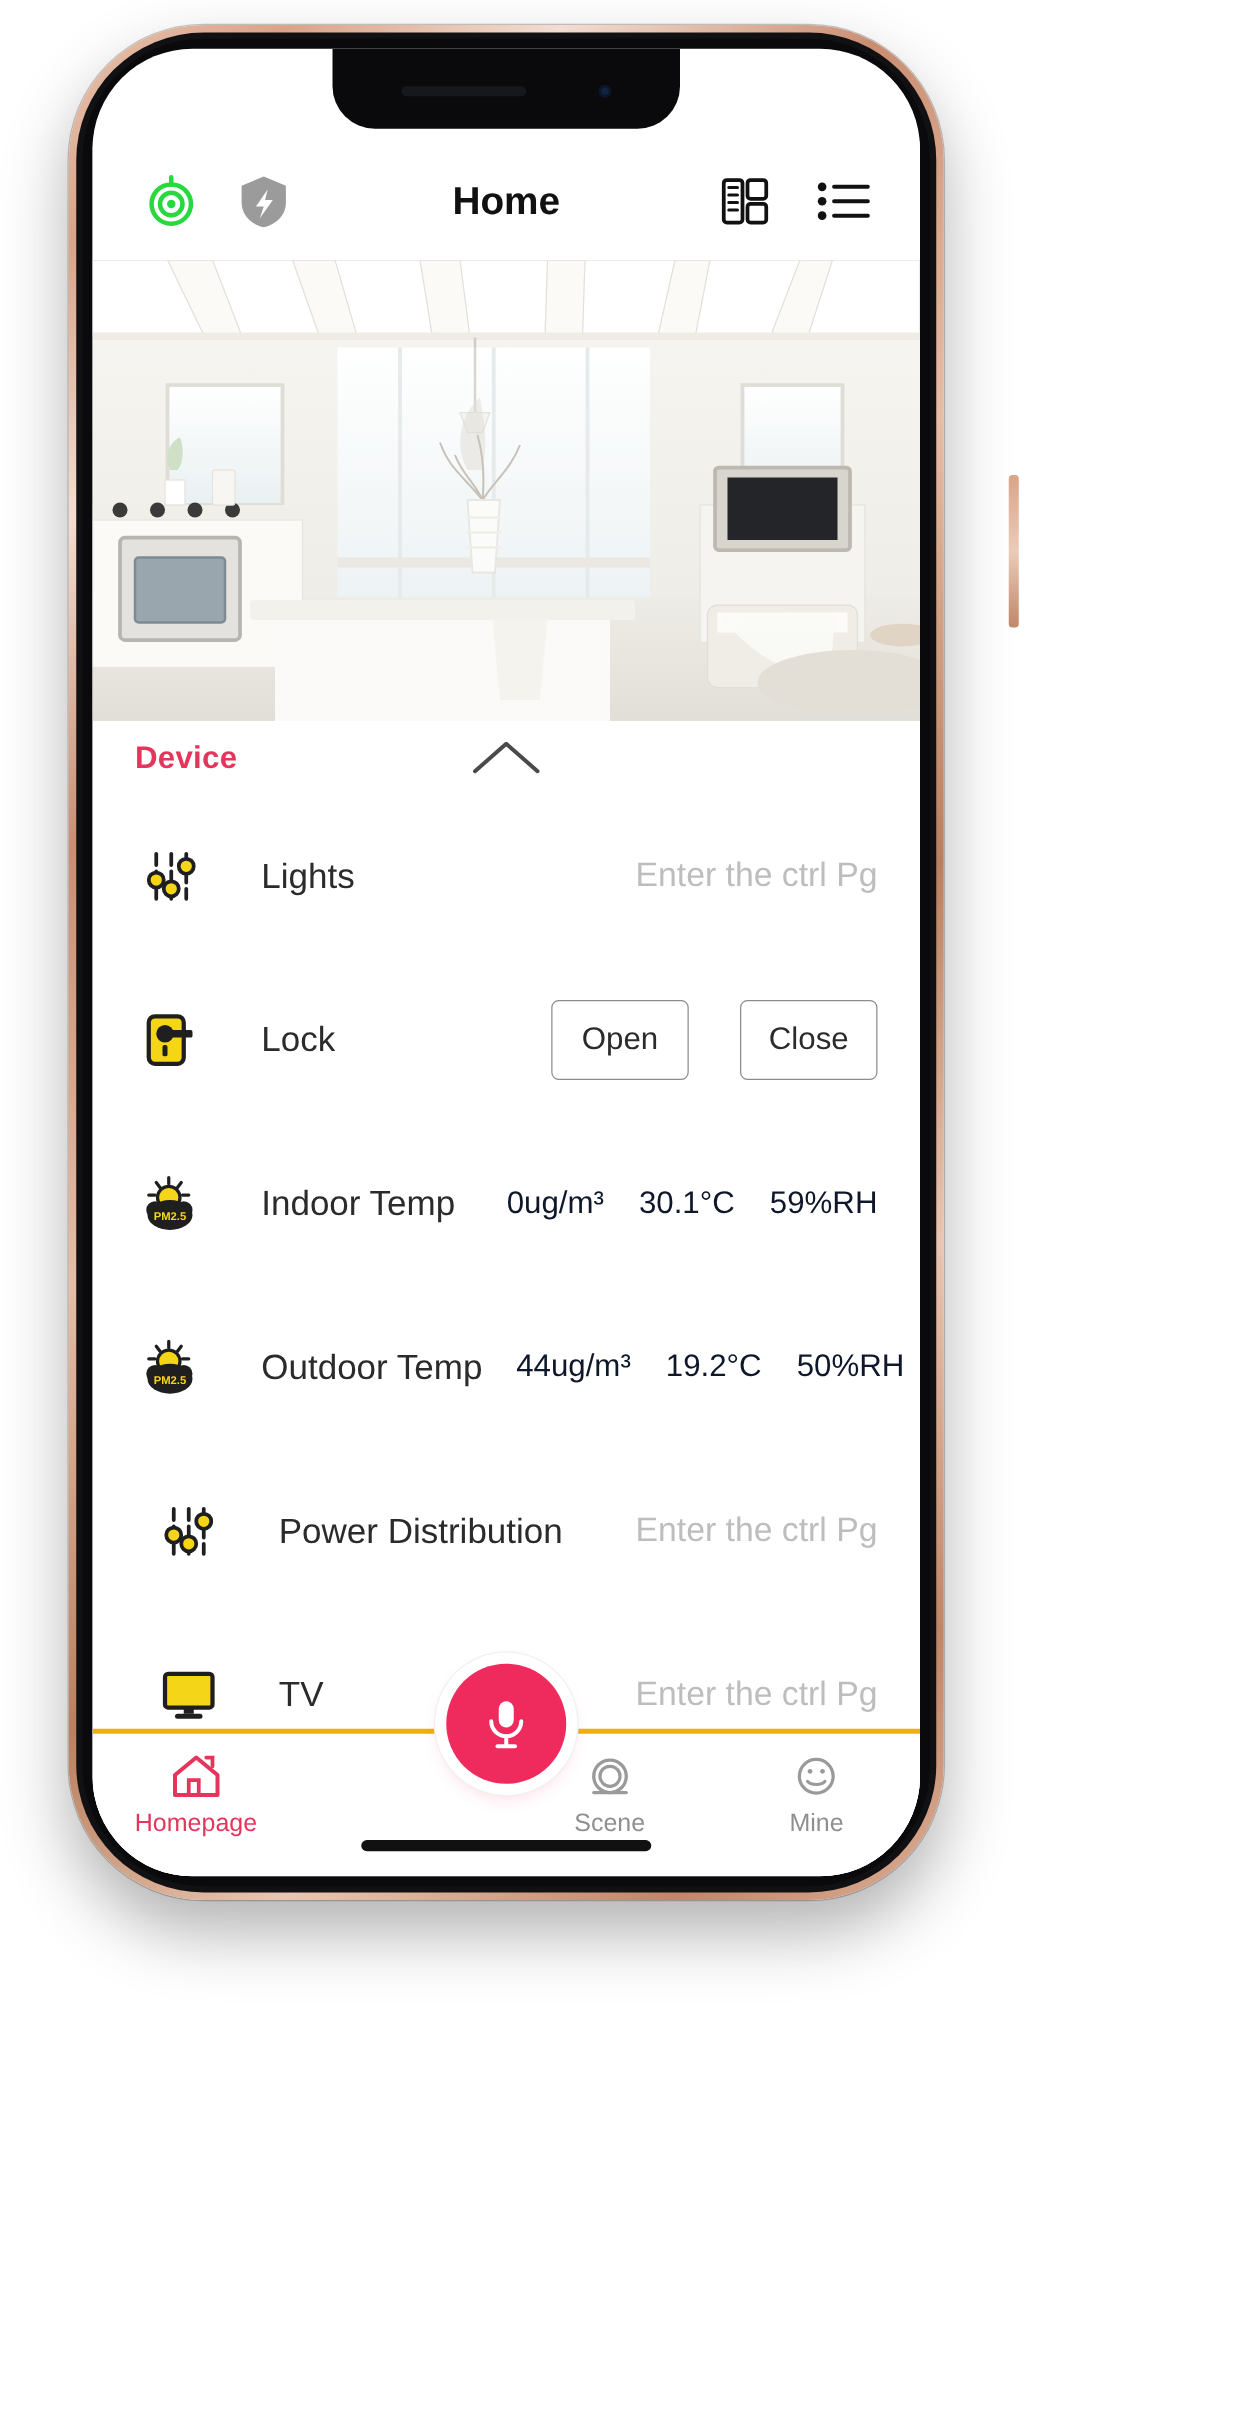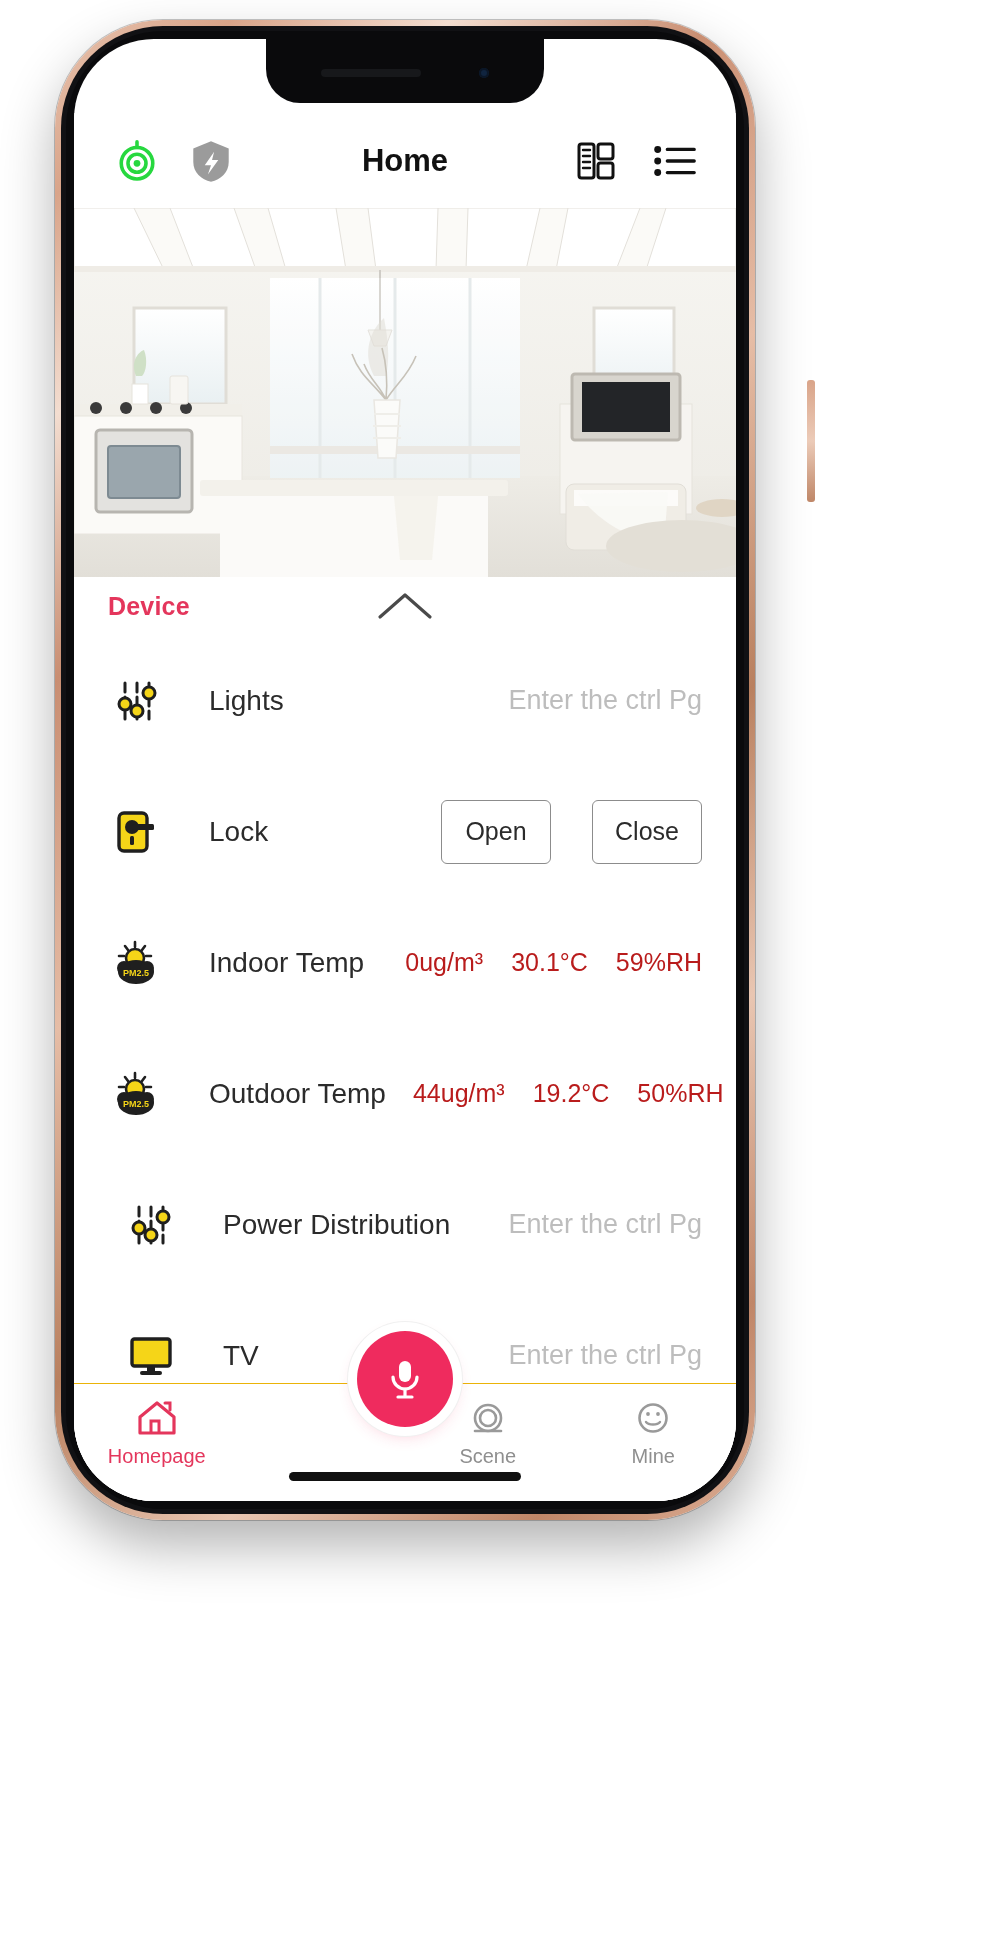--- a/index.html
+++ b/index.html
@@ -103,35 +103,35 @@
   }
   .dev-list{ padding:0 34px; }
   .dev-row{
     display:flex; align-items:center; min-height:131px; position:relative;gap:27px;
   }
   .dev-ico{ width:58px; display:flex; align-items:flex-start; justify-content:center; flex:0 0 58px;}
   .dev-name{ font-size:28px; color:#2b2b2b; margin-left:16px; white-space:nowrap;}
   .dev-right{ margin-left:auto; display:flex; align-items:center; }
   .dev-hint{ font-size:27px; color:#bdbdbd; }
   .metrics{ display:flex; align-items:baseline; gap:28px; }
-  .metric{ font-size:25px; color:#b91c1c; white-space:nowrap; }
+  .metric{ font-size:25px; color:#0f172a; white-space:nowrap; }
   .ctrl-btns{ display:flex; gap:22px; }
   .ctrl-btn{
     min-width:110px; height:64px; border:1.6px solid #8c8c8c; border-radius:6px;
     background:#fff; color:#2b2b2b; font-size:25px;
     display:flex; align-items:center; justify-content:center; padding:0 20px;
     font-family:"Liberation Sans", sans-serif;
     margin-left:19px;
   }
   .row-shift{ margin-left:14px; }
 
   
   .tabbar{
     position:absolute; left:0; bottom:0; width:100%; height:118px; background:#fff;
-    border-top:1px solid #eab308; display:flex; align-items:flex-start;
+    border-top:4px solid #eab308; display:flex; align-items:flex-start;
     padding-top:14px; z-index:4;
   }
   .tab{ flex:1; display:flex; flex-direction:column; align-items:center; gap:7px; }
   .tab-label{ font-size:20px; color:#8f8f8f; }
   .tab.active .tab-label{ color:#e4365c; }
   .tab.spacer{ visibility:hidden; }
   .mic-btn{
     position:absolute; left:50%; transform:translateX(-50%); bottom:74px;
     width:96px; height:96px; border-radius:50%;
     background:#ef2b5e; display:flex; align-items:center; justify-content:center;

